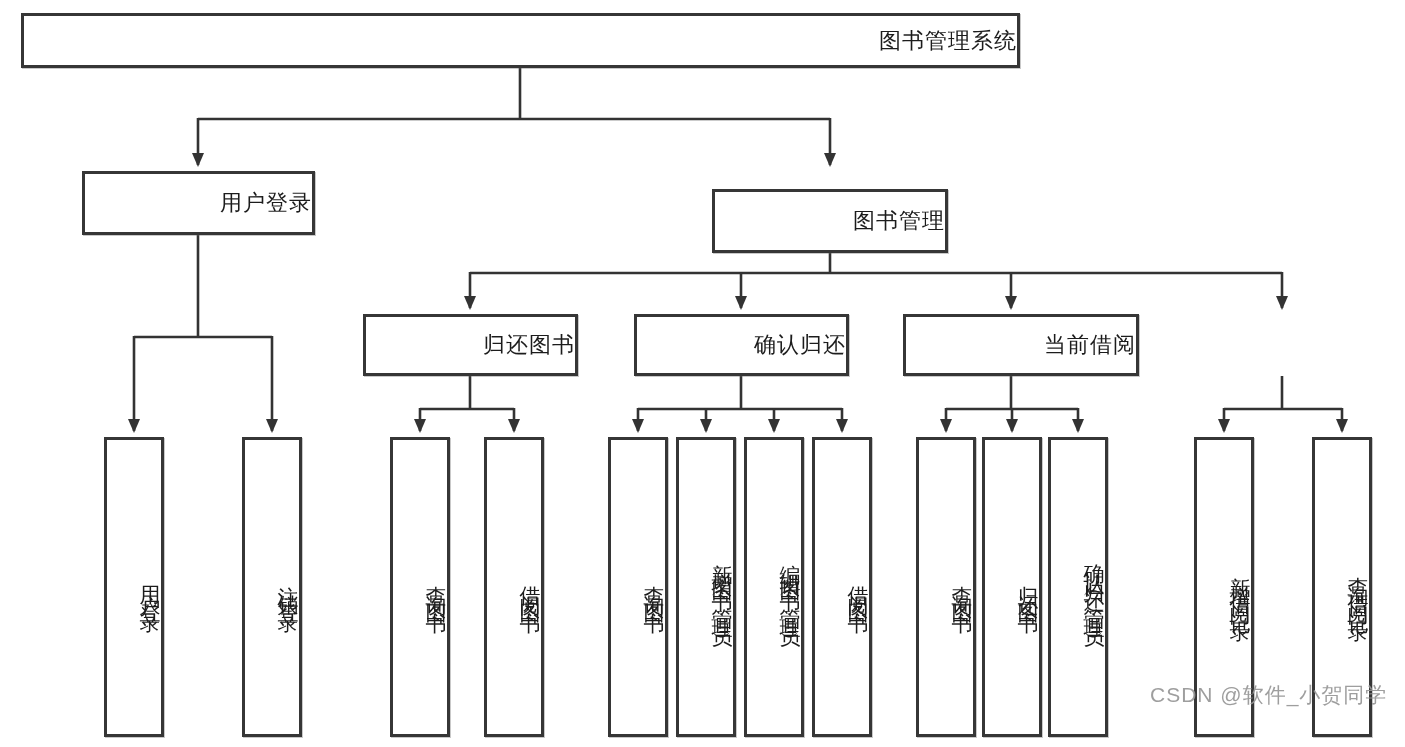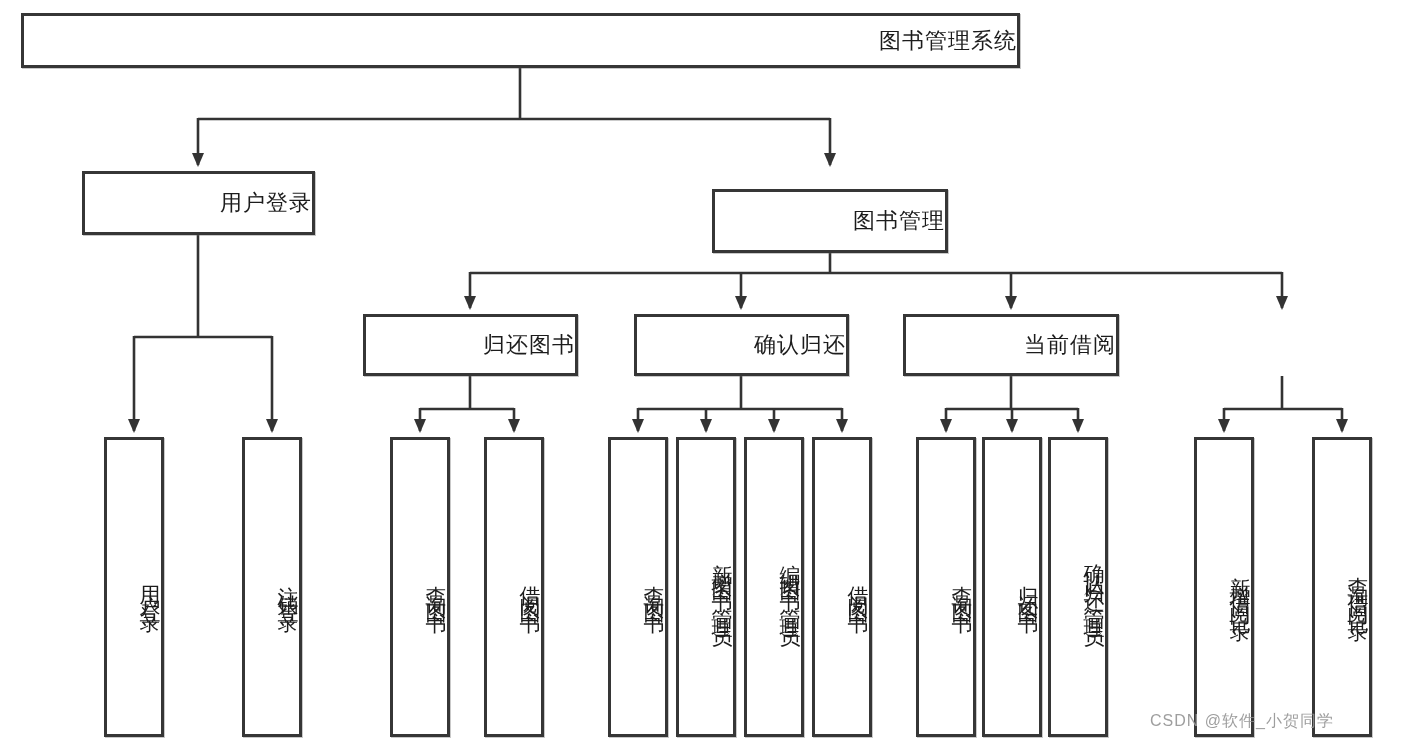--- a/index.html
+++ b/index.html
@@ -9,22 +9,22 @@
   }
   svg.wires{position:absolute;left:0;top:0;z-index:1;}
   .node{
     position:absolute;background:#ffffff;border:3px solid #363636;
     box-sizing:border-box;display:flex;align-items:center;justify-content:flex-end;
     color:#1c1c1c;z-index:2;box-shadow:1px 1px 0 rgba(100,100,100,0.35);
   }
   .hbox{font-size:22px;letter-spacing:1px;}
   .vbox span{writing-mode:vertical-rl;font-size:21px;letter-spacing:9px;line-height:1;}
   .watermark{
-    position:absolute;left:1150px;top:711px;z-index:6;
-    font-size:16px;color:rgba(150,150,150,0.92);letter-spacing:1px;white-space:nowrap;
+    position:absolute;left:1150px;top:681px;z-index:6;
+    font-size:21px;color:rgba(150,150,150,0.92);letter-spacing:1px;white-space:nowrap;
   }
 </style>
 </head>
 <body>
 
 <div class="canvas">
 
   <svg class="wires" width="1405" height="747" viewBox="0 0 1405 747">
     <defs>
       <marker id="ah" viewBox="0 0 14 12" refX="12" refY="6" markerWidth="14" markerHeight="12" markerUnits="userSpaceOnUse" orient="auto">
@@ -77,21 +77,21 @@
   <div class="node hbox" style="left:712px;top:189px;width:236px;height:64px">
     <span>图书管理</span>
   </div>
 
   <div class="node hbox" style="left:363px;top:314px;width:215px;height:62px">
     <span>归还图书</span>
   </div>
   <div class="node hbox" style="left:634px;top:314px;width:215px;height:62px">
     <span>确认归还</span>
   </div>
-  <div class="node hbox" style="left:903px;top:314px;width:216px;height:62px">
+  <div class="node hbox" style="left:903px;top:314px;width:236px;height:62px">
     <span>当前借阅</span>
   </div>
 
   <div class="node vbox" style="left:104px;top:437px;width:60px;height:300px">
     <span>用户登录</span>
   </div>
   <div class="node vbox" style="left:242px;top:437px;width:60px;height:300px">
     <span>注销登录</span>
   </div>
 

